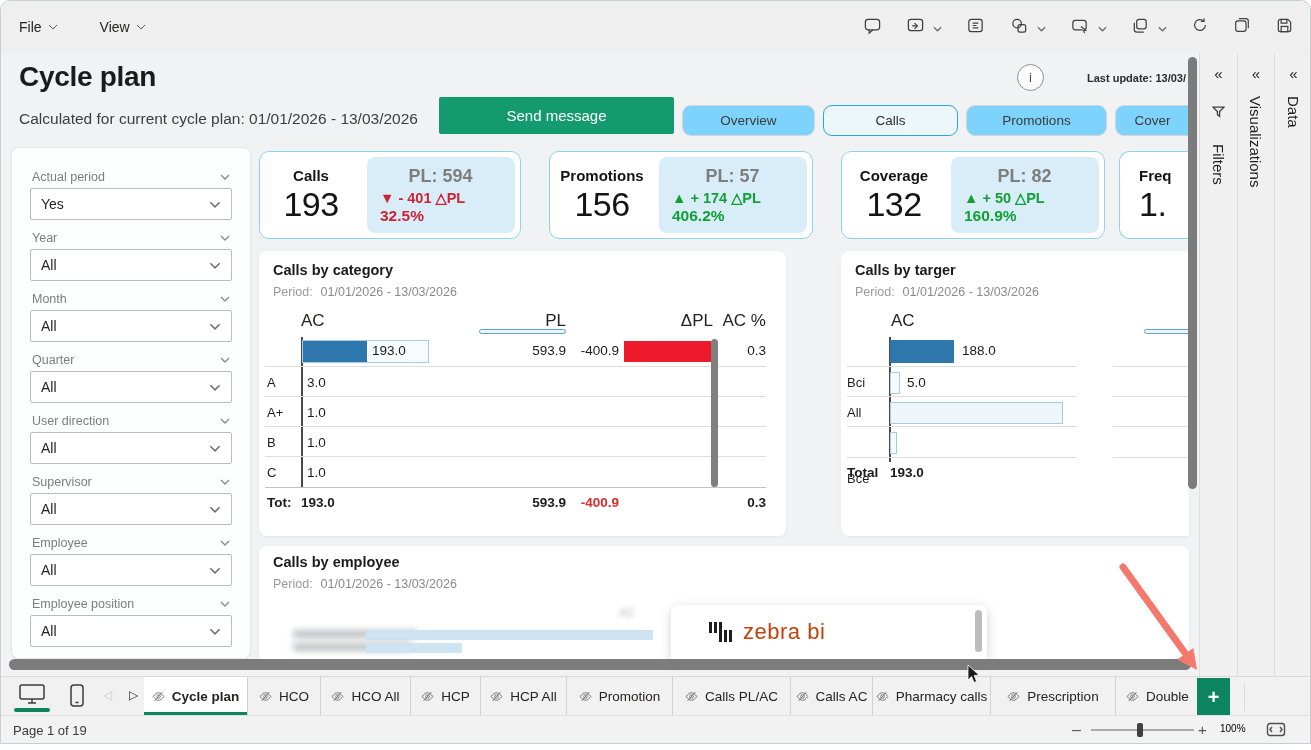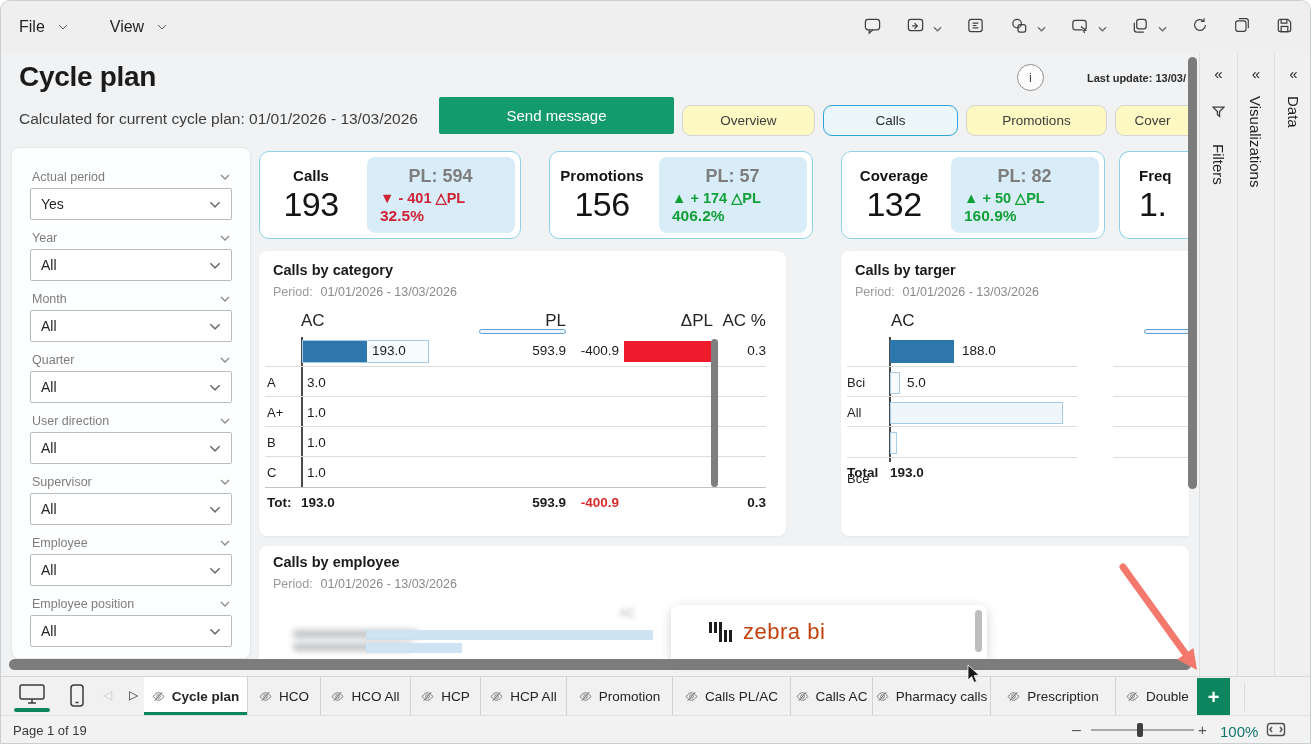--- a/index.html
+++ b/index.html
@@ -1,35 +1,35 @@
 <!DOCTYPE html>
 <html><head>
 <meta charset="utf-8">
 <style>
   * { box-sizing: border-box; margin: 0; padding: 0; }
   body { background:#fff; font-family:"Liberation Sans", sans-serif; -webkit-font-smoothing:antialiased; }
   .app { position:relative; width:1311px; height:744px; background:#f0f2f4; border:1px solid #c9ced1; border-radius:10px 10px 0 0; overflow:hidden; }
 
   
   .menubar { position:absolute; left:0; top:0; width:100%; height:52px; background:#efefef; display:flex; align-items:center; padding-left:18px; }
-  .menu-item { display:flex; align-items:center; gap:13px; font-size:16px; color:#252423; margin-right:42px; cursor:default; }
+  .menu-item { display:flex; align-items:center; gap:6px; font-size:14px; color:#252423; margin-right:42px; cursor:default; }
   .menu-item svg { stroke:#5a5a5a; }
   .toolbar { position:absolute; right:16px; top:0; height:52px; display:flex; align-items:center; gap:24px; }
   .tb-group { display:flex; align-items:center; gap:8px; }
   .tb-icon svg { stroke:#3f3f3f; fill:none; stroke-width:1.3; }
   .tb-chev svg { stroke:#6a6a6a; fill:none; stroke-width:1.4; }
 
   
   .page-title { position:absolute; left:18px; top:60px; font-size:28px; font-weight:800; color:#1b1b1b; letter-spacing:-.3px; }
   .info-circle { position:absolute; left:1016px; top:63px; width:27px; height:27px; border:1.4px solid #8f8f8f; border-radius:50%; display:flex; align-items:center; justify-content:center; font-size:13px; color:#4a4a4a; background:#fdfdfd; }
   .last-update { position:absolute; left:1086px; top:71px; width:102px; overflow:hidden; white-space:nowrap; font-size:11px; font-weight:700; color:#2b2b2b; }
   .subtitle { position:absolute; left:18px; top:109px; font-size:15.5px; color:#3d3d3d; }
 
   .send-btn { position:absolute; left:438px; top:96px; width:235px; height:37px; background:#139b6d; color:#fff; font-size:15px; display:flex; align-items:center; justify-content:center; border-radius:2px; cursor:pointer; }
-  .nav-btn { position:absolute; top:104px; height:31px; background:#fef9c3; border:1px solid #d4d4d4; border-radius:9px; display:flex; align-items:center; justify-content:center; font-size:13.5px; color:#3c3c3c; cursor:pointer; }
+  .nav-btn { position:absolute; top:104px; height:31px; background:#7dd3fc; border:1px solid #d4d4d4; border-radius:9px; display:flex; align-items:center; justify-content:center; font-size:13.5px; color:#3c3c3c; cursor:pointer; }
   .nav-btn.active { border:1.6px solid #2ea3dc; background:#ecf7fc; color:#2b2b2b; }
   .nav-btn.clipped { border-right:none; border-radius:9px 0 0 9px; }
 
   
   .filter-card { position:absolute; left:10px; top:146px; width:240px; height:512px; background:#fdfefe; border:1px solid #e4e8ea; border-radius:8px; padding:20px 18px 0 18px; overflow:hidden; box-shadow:0 1px 3px rgba(0,0,0,.04); }
   .fgroup-label { display:flex; justify-content:space-between; align-items:center; font-size:12.5px; color:#7d7d7d; padding:0 2px; height:17px; margin-bottom:3px; }
   .fgroup-label svg { stroke:#8a8a8a; fill:none; stroke-width:1.3; }
   .fselect { height:32px; border:1px solid #b9bcbe; border-radius:2px; background:#fff; display:flex; align-items:center; justify-content:space-between; padding:0 10px; font-size:14px; color:#252423; margin-bottom:9px; cursor:pointer; }
   .fselect svg { stroke:#6f6f6f; fill:none; stroke-width:1.3; }
 
@@ -100,21 +100,21 @@
   .plus-btn { position:absolute; left:1196px; top:1px; width:33px; height:38px; background:#0d8660; color:#fff; font-size:20px; font-weight:700; display:flex; align-items:center; justify-content:center; cursor:pointer; z-index:25; }
   .tab-sep2 { position:absolute; left:1243px; top:6px; width:1px; height:28px; background:#dadada; }
 
   
   .statusbar { position:absolute; left:0; top:714px; width:1311px; height:29px; background:#f2f2f2; border-top:1px solid #e0e0e0; z-index:20; }
   .page-indicator { position:absolute; left:12px; top:7px; font-size:13px; color:#3a3a3a; }
   .zoom-minus { position:absolute; left:1071px; top:5px; font-size:16px; color:#555; cursor:pointer; }
   .zoom-track { position:absolute; left:1090px; top:13px; width:103px; height:2px; background:#a9a9a9; }
   .zoom-thumb { position:absolute; left:1136px; top:7px; width:6px; height:14px; background:#3f3f3f; border-radius:2px; cursor:pointer; }
   .zoom-plus { position:absolute; left:1197px; top:5px; font-size:15px; color:#555; cursor:pointer; }
-  .zoom-pct { position:absolute; left:1219px; top:7px; font-size:15px; color:#0f766e; }
+  .zoom-pct { position:absolute; left:1219px; top:7px; font-size:10px; color:#000000; }
   .fit-icon { position:absolute; left:1265px; top:6px; cursor:pointer; }
   .fit-icon svg { stroke:#4f4f4f; fill:none; stroke-width:1.4; }
 
   .annot-arrow { position:absolute; left:1112px; top:560px; z-index:60; pointer-events:none; }
   .mouse-cursor { position:absolute; left:966px; top:664px; z-index:65; pointer-events:none; }
 </style>
 </head>
 <body>
 
 <svg width="0" height="0" style="position:absolute">

